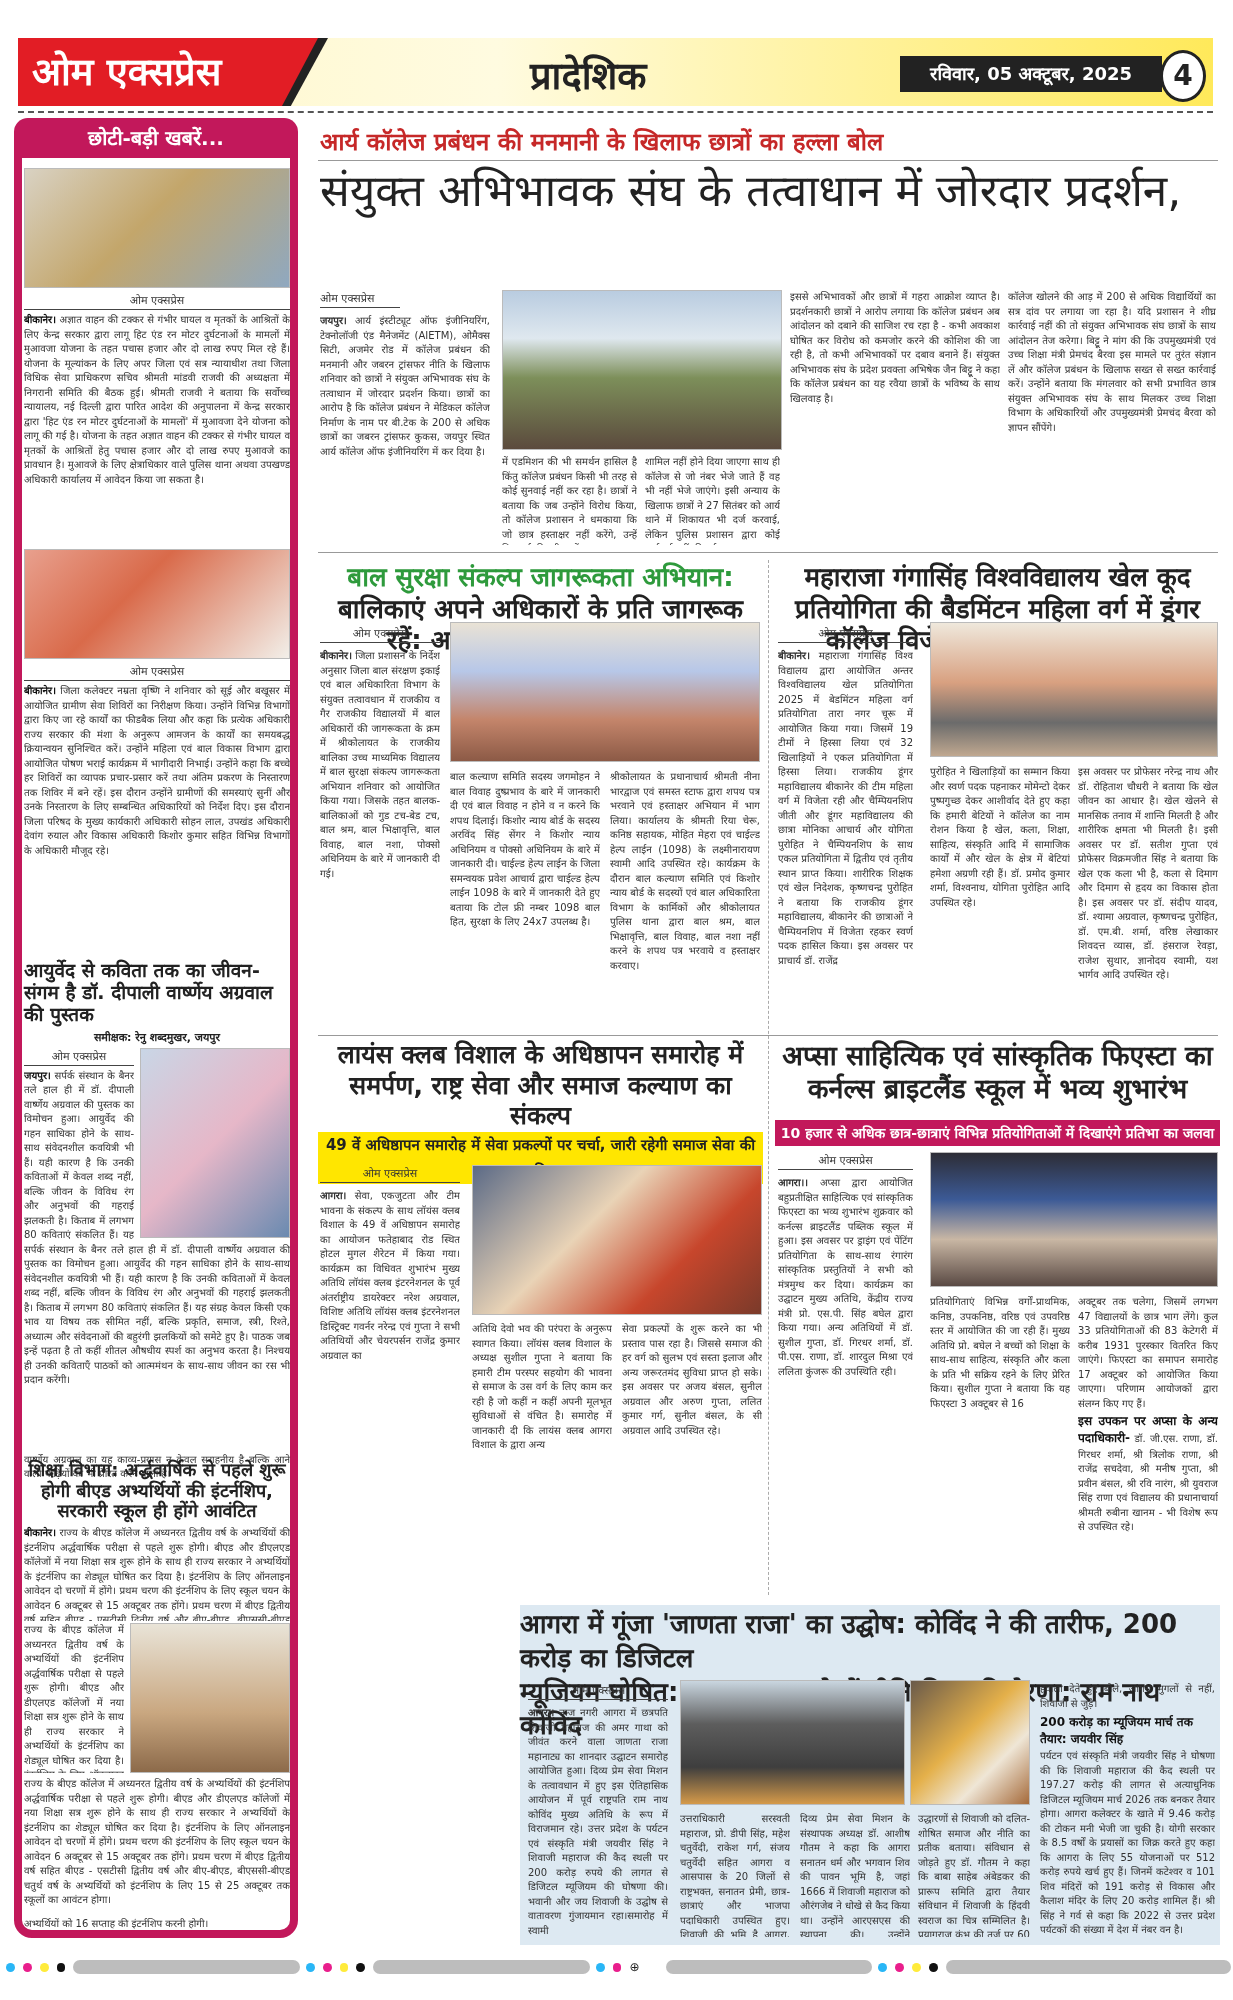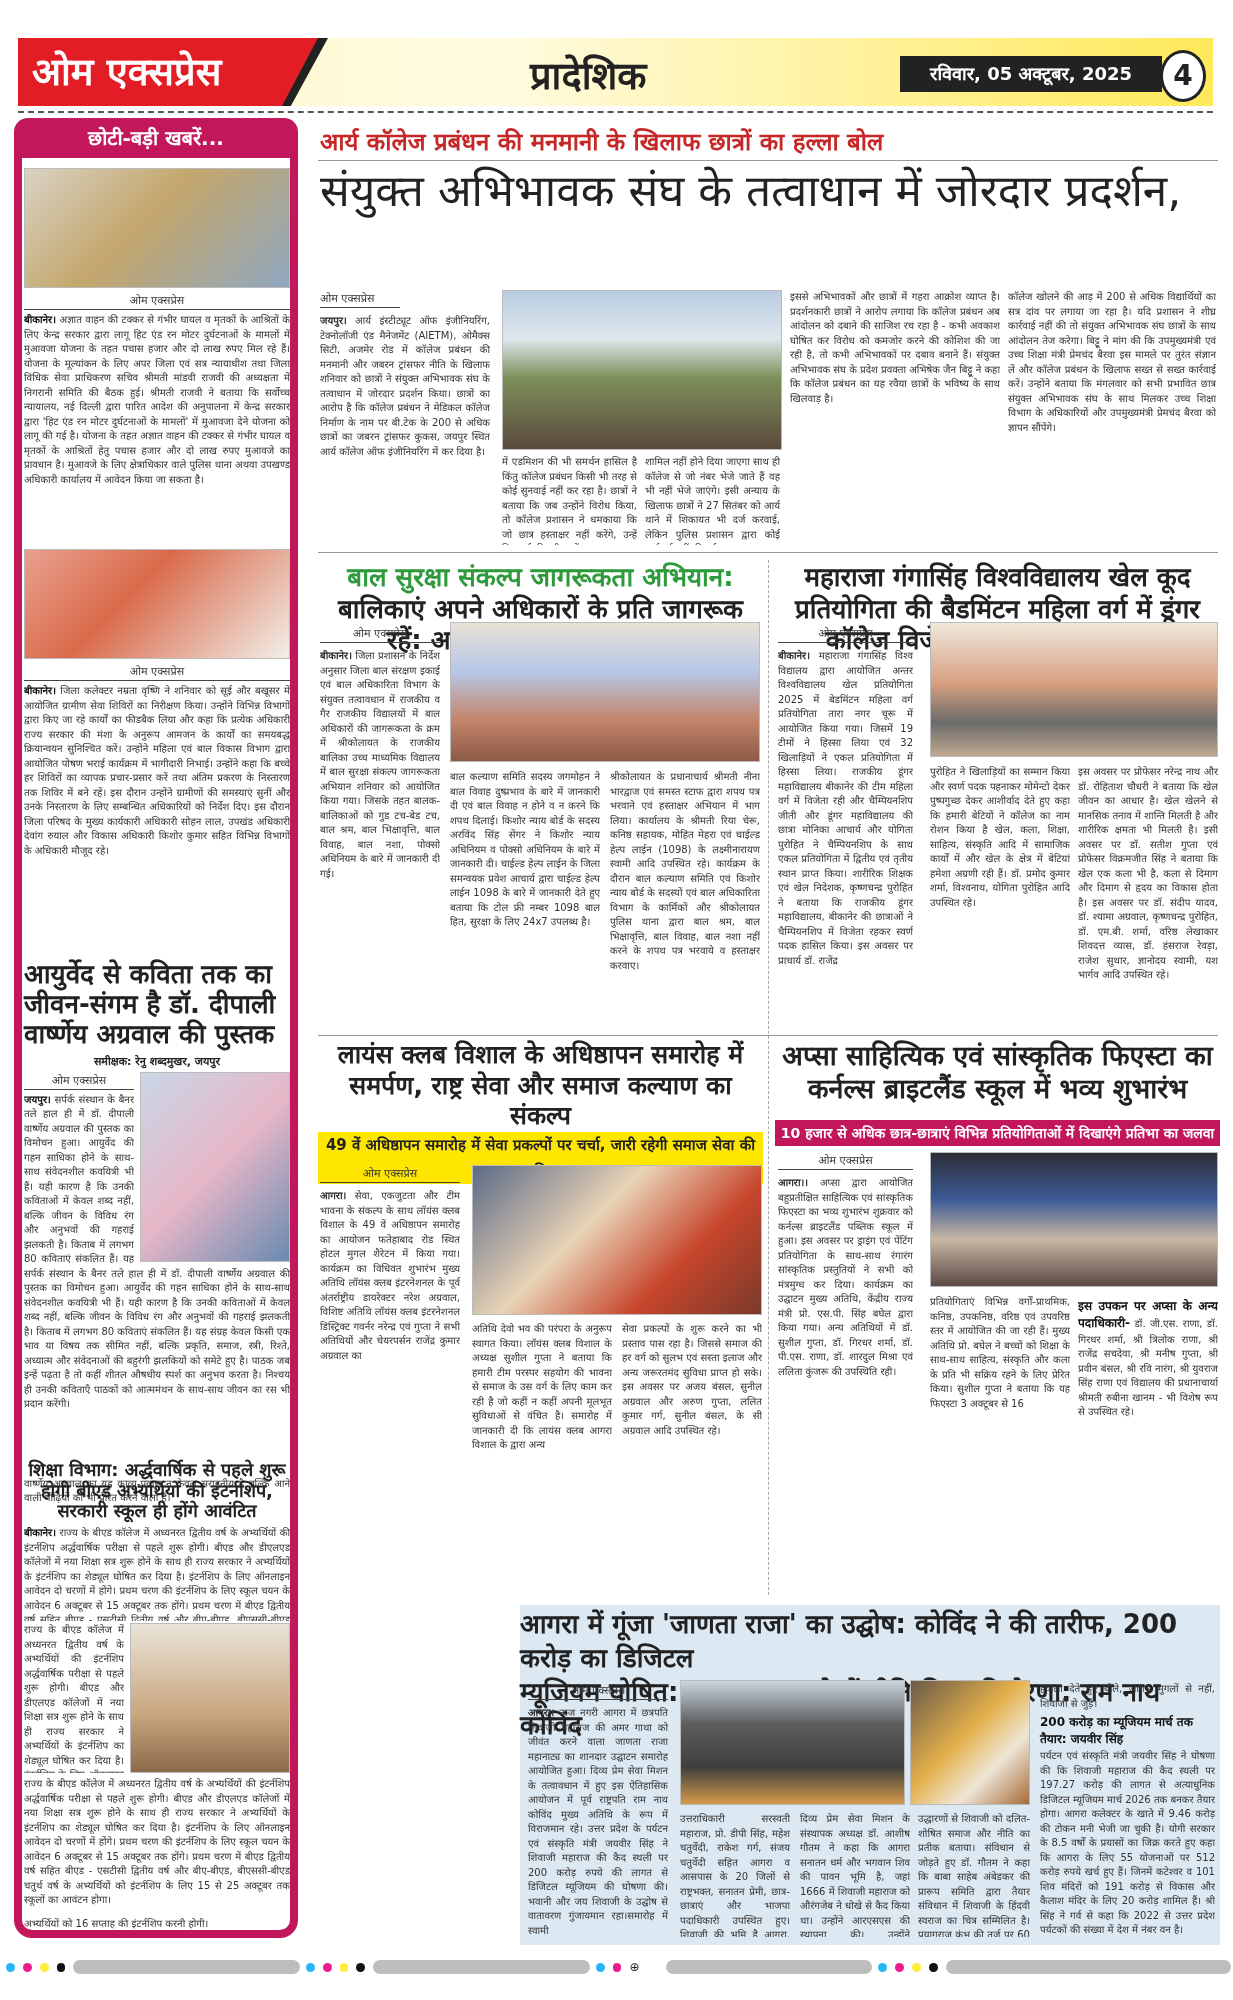--- a/index.html
+++ b/index.html
@@ -54,21 +54,21 @@
   <div class="body-txt" style="margin-top:3px;height:220px;overflow:hidden"><b>बीकानेर।</b> <span>अज्ञात वाहन की टक्कर से गंभीर घायल व मृतकों के आश्रितों के लिए केन्द्र सरकार द्वारा लागू हिट एंड रन मोटर दुर्घटनाओं के मामलों में मुआवजा योजना के तहत पचास हजार और दो लाख रुपए मिल रहे हैं। योजना के मूल्यांकन के लिए अपर जिला एवं सत्र न्यायाधीश तथा जिला विधिक सेवा प्राधिकरण सचिव श्रीमती मांडवी राजवी की अध्यक्षता में निगरानी समिति की बैठक हुई। श्रीमती राजवी ने बताया कि सर्वोच्च न्यायालय, नई दिल्ली द्वारा पारित आदेश की अनुपालना में केन्द्र सरकार द्वारा 'हिट एंड रन मोटर दुर्घटनाओं के मामलों' में मुआवजा देने योजना को लागू की गई है। योजना के तहत अज्ञात वाहन की टक्कर से गंभीर घायल व मृतकों के आश्रितों हेतु पचास हजार और दो लाख रुपए मुआवजे का प्रावधान है। मुआवजे के लिए क्षेत्राधिकार वाले पुलिस थाना अथवा उपखण्ड अधिकारी कार्यालय में आवेदन किया जा सकता है।</span></div>
 </div>
 
 <div class="abs" style="left:24px;top:545px;width:266px">
   <div class="photo" style="height:110px;margin-top:4px;background:linear-gradient(135deg,#e8a08e,#d96a4a 40%,#f2efe9)"></div>
   <div class="byline" style="margin-top:4px">ओम एक्सप्रेस</div>
   <div class="body-txt" style="margin-top:3px;height:175px;overflow:hidden"><b>बीकानेर।</b> <span>जिला कलेक्टर नम्रता वृष्णि ने शनिवार को सूई और बखूसर में आयोजित ग्रामीण सेवा शिविरों का निरीक्षण किया। उन्होंने विभिन्न विभागों द्वारा किए जा रहे कार्यों का फीडबैक लिया और कहा कि प्रत्येक अधिकारी राज्य सरकार की मंशा के अनुरूप आमजन के कार्यों का समयबद्ध क्रियान्वयन सुनिश्चित करें। उन्होंने महिला एवं बाल विकास विभाग द्वारा आयोजित पोषण भराई कार्यक्रम में भागीदारी निभाई। उन्होंने कहा कि बच्चे हर शिविरों का व्यापक प्रचार-प्रसार करें तथा अंतिम प्रकरण के निस्तारण तक शिविर में बने रहें। इस दौरान उन्होंने ग्रामीणों की समस्याएं सुनीं और उनके निस्तारण के लिए सम्बन्धित अधिकारियों को निर्देश दिए। इस दौरान जिला परिषद के मुख्य कार्यकारी अधिकारी सोहन लाल, उपखंड अधिकारी देवांग रुयाल और विकास अधिकारी किशोर कुमार सहित विभिन्न विभागों के अधिकारी मौजूद रहे।</span></div>
 </div>
 
 <div class="abs" style="left:24px;top:960px;width:266px">
-  <div class="h-side" style="font-size:26px">आयुर्वेद से कविता तक का जीवन-संगम है डॉ. दीपाली वार्ष्णेय अग्रवाल की पुस्तक</div>
+  <div class="h-side" style="font-size:19px">आयुर्वेद से कविता तक का जीवन-संगम है डॉ. दीपाली वार्ष्णेय अग्रवाल की पुस्तक</div>
   <div style="font-size:11px;text-align:center;margin-top:3px;font-weight:bold">समीक्षक: रेनु शब्दमुखर, जयपुर</div>
   <div style="display:flex;gap:6px;margin-top:4px">
     <div style="width:110px">
       <div class="byline">ओम एक्सप्रेस</div>
       <div class="body-txt" style="height:170px;overflow:hidden;margin-top:3px"><b>जयपुर।</b> <span>सर्पर्क संस्थान के बैनर तले हाल ही में डॉ. दीपाली वार्ष्णेय अग्रवाल की पुस्तक का विमोचन हुआ। आयुर्वेद की गहन साधिका होने के साथ-साथ संवेदनशील कवयित्री भी हैं। यही कारण है कि उनकी कविताओं में केवल शब्द नहीं, बल्कि जीवन के विविध रंग और अनुभवों की गहराई झलकती है। किताब में लगभग 80 कविताएं संकलित हैं। यह संग्रह केवल किसी एक भाव या विषय तक सीमित नहीं, बल्कि प्रकृति, समाज, स्त्री, रिश्ते, अध्यात्म और संवेदनाओं की बहुरंगी झलकियों को समेटे हुए है। पाठक जब इन्हें पढ़ता है तो कहीं शीतल औषधीय स्पर्श का अनुभव करता है। निश्चय ही उनकी कविताएँ पाठकों को आत्ममंथन के साथ-साथ जीवन का रस भी प्रदान करेंगी।</span></div>
     </div>
     <div class="photo" style="flex:1;height:190px;background:linear-gradient(135deg,#c9d6e6,#e6b7c8 50%,#6a8ab0)"></div>
   </div>
   <div class="body-txt" style="height:200px;overflow:hidden;margin-top:4px"><span>सर्पर्क संस्थान के बैनर तले हाल ही में डॉ. दीपाली वार्ष्णेय अग्रवाल की पुस्तक का विमोचन हुआ। आयुर्वेद की गहन साधिका होने के साथ-साथ संवेदनशील कवयित्री भी हैं। यही कारण है कि उनकी कविताओं में केवल शब्द नहीं, बल्कि जीवन के विविध रंग और अनुभवों की गहराई झलकती है। किताब में लगभग 80 कविताएं संकलित हैं। यह संग्रह केवल किसी एक भाव या विषय तक सीमित नहीं, बल्कि प्रकृति, समाज, स्त्री, रिश्ते, अध्यात्म और संवेदनाओं की बहुरंगी झलकियों को समेटे हुए है। पाठक जब इन्हें पढ़ता है तो कहीं शीतल औषधीय स्पर्श का अनुभव करता है। निश्चय ही उनकी कविताएँ पाठकों को आत्ममंथन के साथ-साथ जीवन का रस भी प्रदान करेंगी।</span></div>
   <div class="body-txt" style="margin-top:10px">वार्ष्णेय अग्रवाल का यह काव्य-प्रयास न केवल सराहनीय है बल्कि आने वाली पीढ़ियों को भी प्रेरित करने वाला है।</div>
@@ -134,20 +134,21 @@
 
 <div class="abs h2" style="left:775px;top:1040px;width:445px;font-size:27px">अप्सा साहित्यिक एवं सांस्कृतिक फिएस्टा का कर्नल्स ब्राइटलैंड स्कूल में भव्य शुभारंभ</div>
 <div class="abs pinkband" style="left:775px;top:1120px;width:445px">10 हजार से अधिक छात्र-छात्राएं विभिन्न प्रतियोगिताओं में दिखाएंगे प्रतिभा का जलवा</div>
 <div class="abs" style="left:778px;top:1152px;width:135px">
   <div class="byline">ओम एक्सप्रेस</div>
   <div class="col" style="margin-top:6px;height:430px;overflow:hidden"><b>आगरा।।</b> <span>अप्सा द्वारा आयोजित बहुप्रतीक्षित साहित्यिक एवं सांस्कृतिक फिएस्टा का भव्य शुभारंभ शुक्रवार को कर्नल्स ब्राइटलैंड पब्लिक स्कूल में हुआ। इस अवसर पर ड्राइंग एवं पेंटिंग प्रतियोगिता के साथ-साथ रंगारंग सांस्कृतिक प्रस्तुतियों ने सभी को मंत्रमुग्ध कर दिया। कार्यक्रम का उद्घाटन मुख्य अतिथि, केंद्रीय राज्य मंत्री प्रो. एस.पी. सिंह बघेल द्वारा किया गया। अन्य अतिथियों में डॉ. सुशील गुप्ता, डॉ. गिरधर शर्मा, डॉ. पी.एस. राणा, डॉ. शारदुल मिश्रा एवं ललिता कुंजरू की उपस्थिति रही।</span></div>
 </div>
 <div class="abs photo" style="left:930px;top:1152px;width:288px;height:135px;background:linear-gradient(180deg,#2d2d36,#3c5a96 35%,#c9b7a4 65%,#5a4a44)"></div>
 <div class="abs col" style="left:930px;top:1295px;width:140px;height:290px;overflow:hidden">प्रतियोगिताएं विभिन्न वर्गों-प्राथमिक, कनिष्ठ, उपकनिष्ठ, वरिष्ठ एवं उपवरिष्ठ स्तर में आयोजित की जा रही हैं। मुख्य अतिथि प्रो. बघेल ने बच्चों को शिक्षा के साथ-साथ साहित्य, संस्कृति और कला के प्रति भी सक्रिय रहने के लिए प्रेरित किया। सुशील गुप्ता ने बताया कि यह फिएस्टा 3 अक्टूबर से 16</div>
 <div class="abs" style="left:1078px;top:1295px;width:140px">
+  <div class="col" style="height:115px;overflow:hidden">अक्टूबर तक चलेगा, जिसमें लगभग 47 विद्यालयों के छात्र भाग लेंगे। कुल 33 प्रतियोगिताओं की 83 केटेगरी में करीब 1931 पुरस्कार वितरित किए जाएंगे। फिएस्टा का समापन समारोह 17 अक्टूबर को आयोजित किया जाएगा। परिणाम आयोजकों द्वारा संलग्न किए गए हैं।</div>
   <div class="col" style="height:170px;overflow:hidden;margin-top:3px"><b class="subhead">इस उपकन पर अप्सा के अन्य पदाधिकारी-</b> <span>डॉ. जी.एस. राणा, डॉ. गिरधर शर्मा, श्री त्रिलोक राणा, श्री राजेंद्र सचदेवा, श्री मनीष गुप्ता, श्री प्रवीन बंसल, श्री रवि नारंग, श्री युवराज सिंह राणा एवं विद्यालय की प्रधानाचार्या श्रीमती रुबीना खानम - भी विशेष रूप से उपस्थित रहे।</span></div>
 </div>
 
 <div class="abs bottomblock"></div>
 <div class="abs btitle">
   <div>आगरा में गूंजा 'जाणता राजा' का उद्घोष: कोविंद ने की तारीफ, 200 करोड़ का डिजिटल</div>
   <div>म्यूजियम घोषित: जाणता राजा से लें नीति-निष्ठा की प्रेरणा: राम नाथ कोविंद</div>
 </div>
 <div class="abs" style="left:528px;top:1682px;width:140px">
   <div class="byline">ओम एक्सप्रेस</div>

